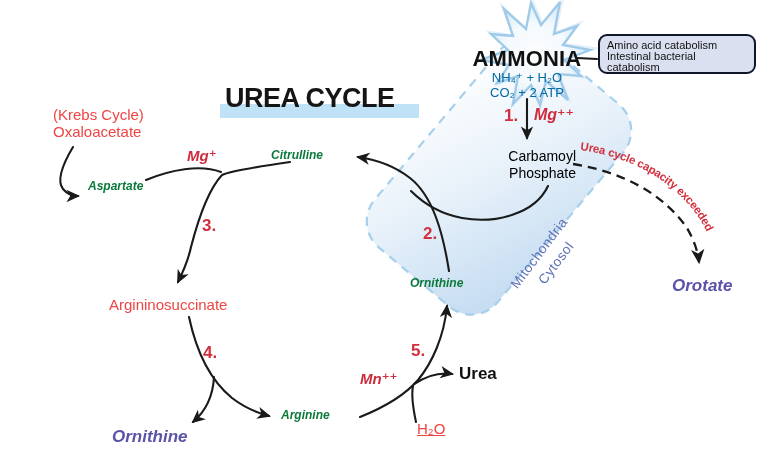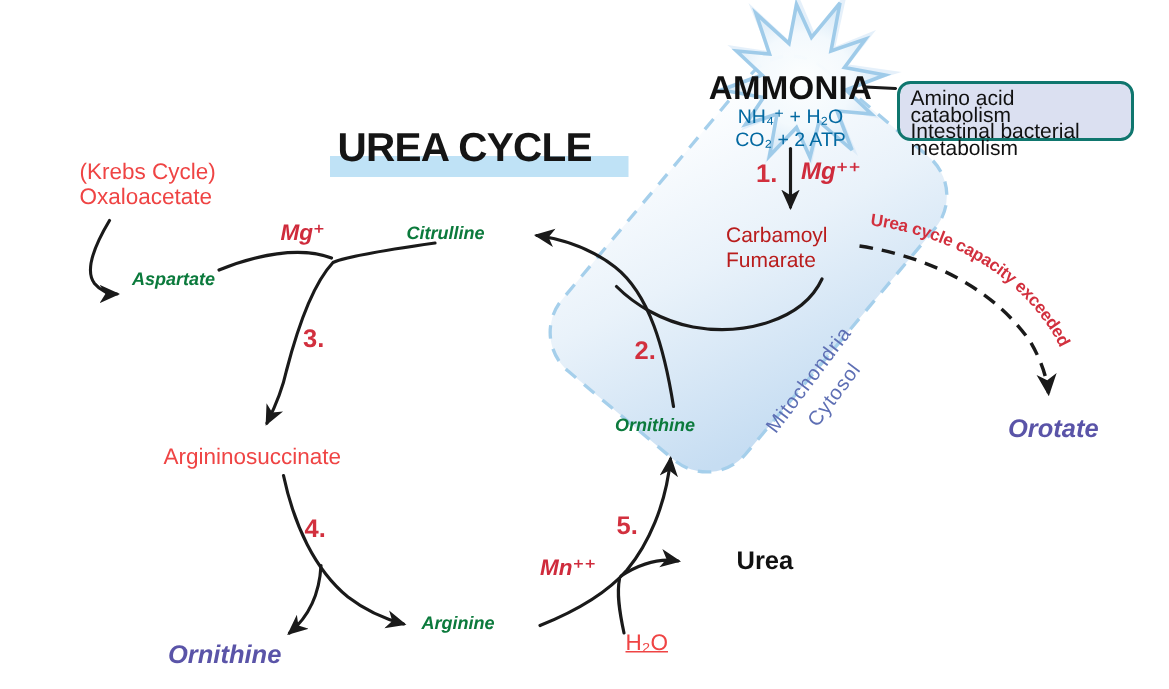--- a/index.html
+++ b/index.html
@@ -19,32 +19,32 @@
   .red-cof{color:#cf2b3c; font-weight:bold; font-style:italic; font-size:15px;}
   .title{
     font-size:27px; font-weight:bold; letter-spacing:-0.5px; color:#151515; z-index:2;
   }
   .title-band{
     position:absolute; left:220px; top:104px; width:199px; height:14px;
     background:#bfe2f6; z-index:1;
   }
   .ammonia-title{font-size:22px; font-weight:bold; letter-spacing:0.2px; color:#111;}
   .ammonia-sub{font-size:13px; color:#0369a1;}
-  .carbamoyl{font-size:14px; color:#b91c1c; text-align:left; line-height:17px;}
+  .carbamoyl{font-size:14px; color:#000000; text-align:right; line-height:17px;}
   .callout{
-    position:absolute; left:598px; top:54px; width:158px; height:40px;
-    box-sizing:border-box; background:#dbe0f1; border:2px solid #0f766e;
+    position:absolute; left:598px; top:34px; width:158px; height:40px;
+    box-sizing:border-box; background:#dbe0f1; border:2px solid #0f172a;
     border-radius:9px; padding:4px 7px 0 7px; z-index:2;
-    font-size:14px; line-height:11px; color:#111;
+    font-size:11px; line-height:11px; color:#111;
   }
   .compartment{
     position:absolute; z-index:2; color:#5e6fb4; font-size:13.5px; letter-spacing:0.6px;
     transform:translate(-50%,-50%) rotate(-53deg); font-weight:500;
   }
-  .urea-bold{font-size:17px; font-weight:bold; color:#111;margin-left:32px;}
+  .urea-bold{font-size:17px; font-weight:bold; color:#111;}
   .overflow-text{fill:#d2303e; font-weight:bold; font-size:11.5px; letter-spacing:-0.2px;
     font-family:"Liberation Sans","DejaVu Sans",sans-serif;}
 </style>
 </head>
 <body>
 
 <div id="stage">
 
   <svg id="bg-layer" width="779" height="459" viewBox="0 0 779 459">
     <defs>
@@ -82,35 +82,35 @@
   <div class="lbl metab-green" style="left:281px; top:409px;">Arginine</div>
   <div class="lbl red-cof" style="left:360px; top:370px;">Mn⁺⁺</div>
   <div class="lbl red-num" style="left:411px; top:341px;">5.</div>
   <div class="lbl urea-bold" style="left:459px; top:364px;">Urea</div>
   <div class="lbl plain" style="left:417px; top:420px;text-decoration:underline;">H₂O</div>
   <div class="lbl metab-green" style="left:410px; top:277px;">Ornithine</div>
   <div class="lbl red-num" style="left:423px; top:224px;">2.</div>
 
   <div class="lbl carbamoyl" style="left:484px; top:148px; width:92px;">
     <span style="display:block;">Carbamoyl</span>
-    <span style="display:block;">Fumarate</span>
+    <span style="display:block;">Phosphate</span>
   </div>
 
   <div class="lbl red-num" style="left:504px; top:106px;">1.</div>
   <div class="lbl red-cof" style="left:534px; top:106px; font-size:16px;">Mg⁺⁺</div>
 
   <div class="lbl" style="left:457px; top:46px; width:140px; text-align:center;">
     <span class="ammonia-title" style="display:block;">AMMONIA</span>
     <span class="ammonia-sub" style="display:block;">NH₄⁺ + H₂O</span>
     <span class="ammonia-sub" style="display:block;">CO₂ + 2 ATP</span>
   </div>
 
   <div class="callout">
     <span style="display:block;">Amino acid catabolism</span>
-    <span style="display:block;">Intestinal bacterial metabolism</span>
+    <span style="display:block;">Intestinal bacterial catabolism</span>
   </div>
 
   <div class="compartment" style="left:539px; top:253px;">Mitochondria</div>
   <div class="compartment" style="left:556px; top:263px;">Cytosol</div>
 
   <div class="lbl metab-purple" style="left:672px; top:276px;">Orotate</div>
 
   <svg id="arrow-layer" width="779" height="459" viewBox="0 0 779 459">
     <defs>
       <marker id="ah" viewBox="0 0 10 10" refX="8.5" refY="5" markerWidth="6.5" markerHeight="6.5" orient="auto-start-reverse">

